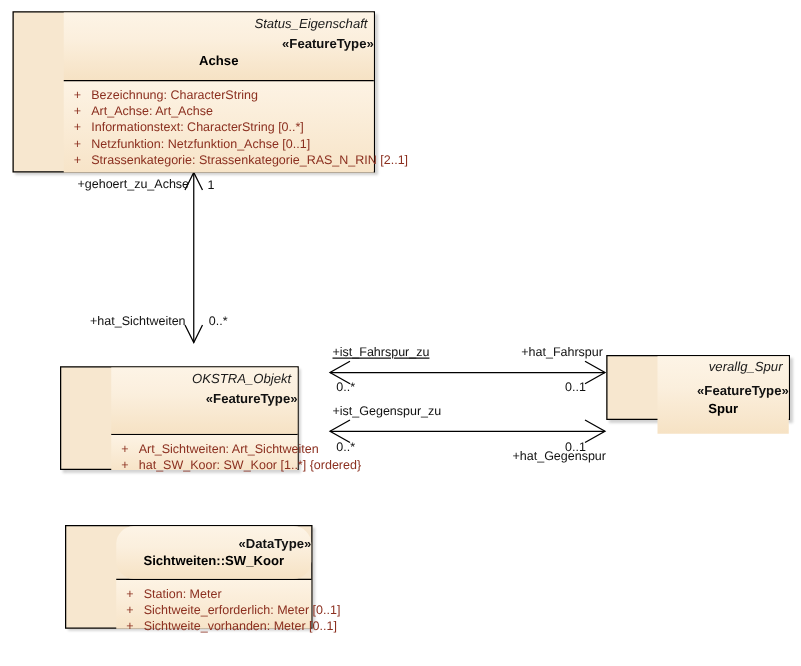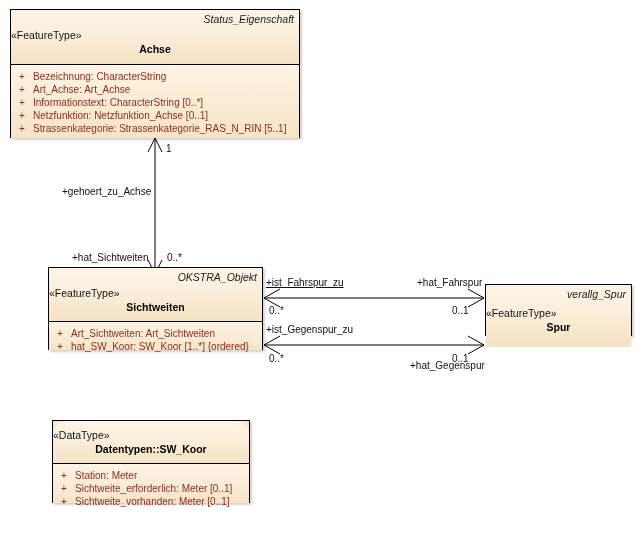--- a/index.html
+++ b/index.html
@@ -26,20 +26,21 @@
     width: 641px;
     height: 533px;
     pointer-events: none;
   }
   .uml-class {
     position: absolute;
     border: 1px solid #000000;
     box-sizing: border-box;
     box-shadow: 2px 2px 2px rgba(0,0,0,0.18);
     background: #f7e7cf;
+    padding-left: 40px;
   }
   .uml-header {
     position: relative;
     background: linear-gradient(to bottom, #fdf4e6 0%, #fbefdd 40%, #f6e2c4 100%);
     box-sizing: border-box;
     overflow: hidden;
   }
   .uml-body {
     border-top: 1px solid #000000;
     background: linear-gradient(to bottom, #fdf3e4 0%, #f7e4c8 100%);
@@ -49,25 +50,26 @@
   .ns-label {
     position: absolute;
     right: 5px;
     top: 3px;
     font-style: italic;
     font-size: 10.5px;
     color: #1a1a1a;
     white-space: nowrap;
   }
   .stereotype {
-    text-align: left;
+    text-align: right;
     font-size: 10.5px;
     color: #111111;
     margin-top: 19px;
     letter-spacing: 0px;
+    font-weight: bold;
   }
   .class-name {
     text-align: center;
     font-size: 10.5px;
     font-weight: bold;
     color: #000000;
     margin-top: 2px;
   }
   .attr-row {
     display: flex;
@@ -140,30 +142,29 @@
       <div class="attr-row">
         <span class="attr-vis">+</span>
         <span class="attr-text">Informationstext: CharacterString [0..*]</span>
       </div>
       <div class="attr-row">
         <span class="attr-vis">+</span>
         <span class="attr-text">Netzfunktion: Netzfunktion_Achse [0..1]</span>
       </div>
       <div class="attr-row">
         <span class="attr-vis">+</span>
-        <span class="attr-text">Strassenkategorie: Strassenkategorie_RAS_N_RIN [5..1]</span>
-      </div>
-    </div>
-  </div>
-
-  <div class="uml-class" style="left:48px; top:267px; width:215px; height:83px;">
+        <span class="attr-text">Strassenkategorie: Strassenkategorie_RAS_N_RIN [2..1]</span>
+      </div>
+    </div>
+  </div>
+
+  <div class="uml-class" style="left:48px; top:293px; width:191px; height:83px;">
     <div class="uml-header" style="height:53px;">
       <div class="ns-label">OKSTRA_Objekt</div>
       <div class="stereotype">«FeatureType»</div>
-      <div class="class-name">Sichtweiten</div>
     </div>
     <div class="uml-body" style="height:29px;">
       <div class="attr-row">
         <span class="attr-vis">+</span>
         <span class="attr-text">Art_Sichtweiten: Art_Sichtweiten</span>
       </div>
       <div class="attr-row">
         <span class="attr-vis">+</span>
         <span class="attr-text">hat_SW_Koor: SW_Koor [1..*] {ordered}</span>
       </div>
@@ -175,39 +176,39 @@
       <div class="ns-label">verallg_Spur</div>
       <div class="stereotype" style="margin-top:22px;">«FeatureType»</div>
       <div class="class-name">Spur</div>
     </div>
   </div>
 
   <div class="uml-class" style="left:52px; top:420px; width:198px; height:83px;">
     <div class="uml-header" style="height:42px;border-radius:14px;">
       <div class="ns-label"></div>
       <div class="stereotype" style="margin-top:8px;">«DataType»</div>
-      <div class="class-name">Datentypen::SW_Koor</div>
+      <div class="class-name">Sichtweiten::SW_Koor</div>
     </div>
     <div class="uml-body" style="height:40px;">
       <div class="attr-row">
         <span class="attr-vis">+</span>
         <span class="attr-text">Station: Meter</span>
       </div>
       <div class="attr-row">
         <span class="attr-vis">+</span>
         <span class="attr-text">Sichtweite_erforderlich: Meter [0..1]</span>
       </div>
       <div class="attr-row">
         <span class="attr-vis">+</span>
         <span class="attr-text">Sichtweite_vorhanden: Meter [0..1]</span>
       </div>
     </div>
   </div>
 
-  <div class="edge-label" style="left:62px; top:142px;margin-top:44px;">+gehoert_zu_Achse</div>
+  <div class="edge-label" style="left:62px; top:142px;">+gehoert_zu_Achse</div>
   <div class="mult-label" style="left:166px; top:143px;">1</div>
 
   <div class="edge-label" style="left:72px; top:252px;">+hat_Sichtweiten</div>
   <div class="mult-label" style="left:167px; top:252px;">0..*</div>
 
   <div class="edge-label" style="left:266px; top:277px;text-decoration:underline;">+ist_Fahrspur_zu</div>
   <div class="mult-label" style="left:269px; top:305px;">0..*</div>
 
   <div class="edge-label" style="left:417px; top:277px;">+hat_Fahrspur</div>
   <div class="mult-label" style="left:452px; top:305px;">0..1</div>

